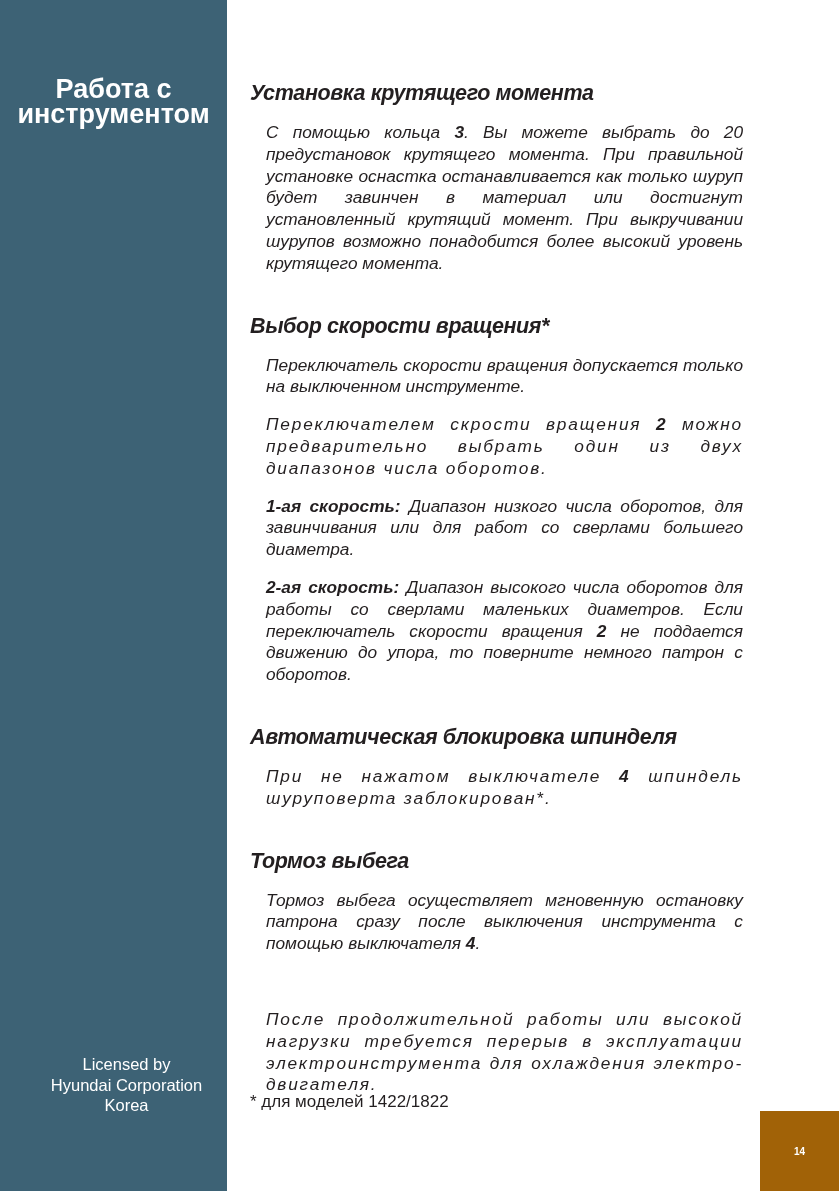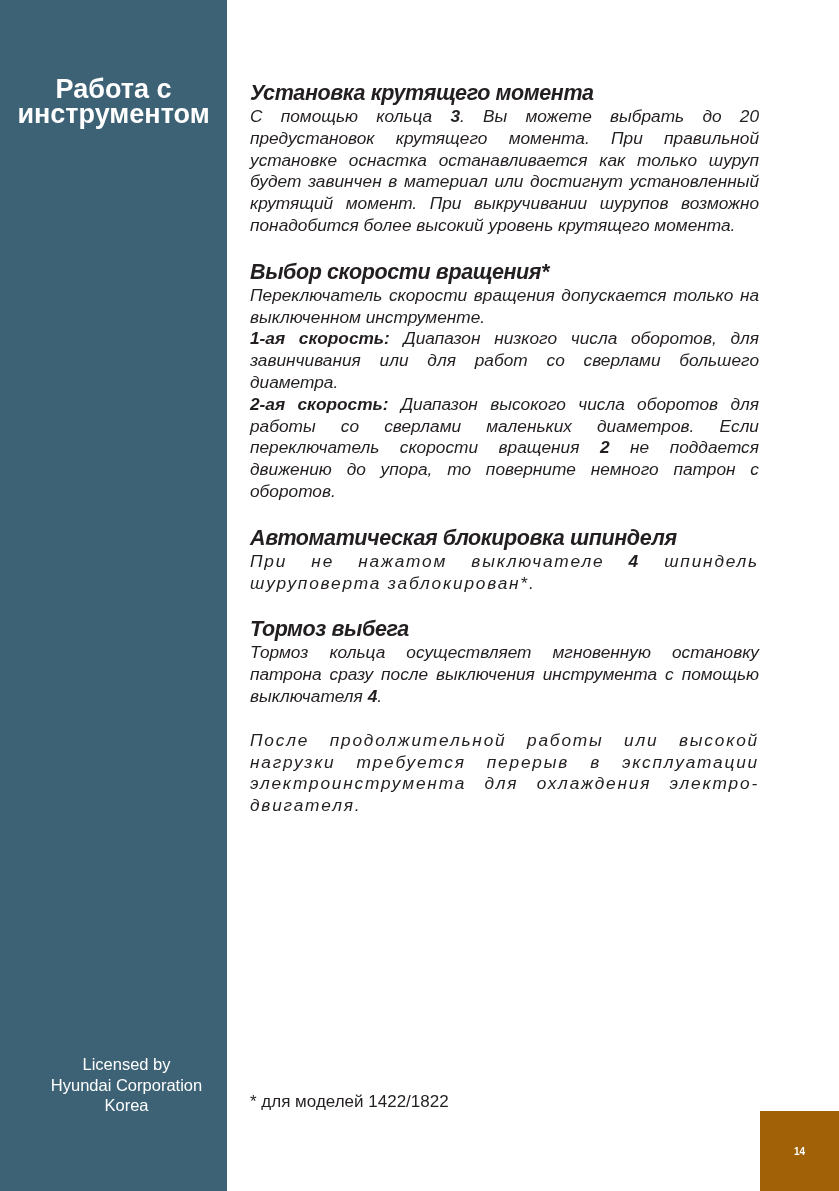--- a/index.html
+++ b/index.html
@@ -26,21 +26,21 @@
   .license span { display: block; padding-left: 26px; }
   .content {
     position: absolute; left: 250px; top: 80px; width: 509px; font-style: italic;
   }
   .section { margin: 0; }
   h2 {
     margin: 0; font-size: 21.5px; line-height: 26px; font-weight: bold;
     letter-spacing: -0.4px; color: #231f20;
   }
   p {
-    margin: 0; font-size: 17.3px; line-height: 21.8px;
+    margin: 16px; font-size: 17.3px; line-height: 21.8px;
     text-align: justify; text-align-last: left;
   }
   .wide { letter-spacing: 1.8px; }
   .b { font-weight: bold; }
   .gap-lg { height: 22px; }
   .footnote {
     position: absolute; left: 250px; top: 1092px;
     font-size: 17px; line-height: 20px;
   }
   .page-box {
@@ -69,36 +69,37 @@
   <div class="section">
     <h2>Установка крутящего момента</h2>
     <p><span>С помощью кольца </span><span class="b">3</span><span>. Вы можете выбрать до 20 предустановок крутящего момента. При правильной установке оснастка останавливается как только шуруп будет завинчен  в материал или достигнут установленный крутящий момент. При выкручивании шурупов возможно понадобится более высокий уровень крутящего момента.</span></p>
   </div>
 
   <div class="gap-lg"></div>
 
   <div class="section">
     <h2>Выбор скорости вращения*</h2>
     <p>Переключатель скорости вращения допускается только на выключенном инструменте.</p>
+    <p class="wide"><span>Переключателем скрости вращения </span><span class="b">2</span><span> можно предварительно выбрать один из двух диапазонов числа оборотов.</span></p>
     <p><span class="b">1-ая скорость:</span><span> Диапазон низкого числа оборотов, для завинчивания или для работ со сверлами большего диаметра.</span></p>
     <p><span class="b">2-ая скорость:</span><span> Диапазон высокого числа оборотов для работы со сверлами маленьких диаметров. Если переключатель скорости вращения </span><span class="b">2</span><span> не поддается движению до упора, то поверните немного патрон с оборотов.</span></p>
   </div>
 
   <div class="gap-lg"></div>
 
   <div class="section">
     <h2>Автоматическая блокировка шпинделя</h2>
     <p class="wide"><span>При не нажатом выключателе </span><span class="b">4</span><span> шпиндель шуруповерта заблокирован*.</span></p>
   </div>
 
   <div class="gap-lg"></div>
 
   <div class="section">
     <h2>Тормоз выбега</h2>
-    <p><span>Тормоз кольца осуществляет мгновенную остановку патрона сразу после выключения инструмента с помощью выключателя </span><span class="b">4</span><span>.</span></p>
+    <p><span>Тормоз выбега осуществляет мгновенную остановку патрона сразу после выключения инструмента с помощью выключателя </span><span class="b">4</span><span>.</span></p>
   </div>
 
   <div class="gap-lg"></div>
 
   <div class="section">
     <p class="wide">После продолжительной работы или высокой нагрузки требуется перерыв в эксплуатации электроинструмента для охлаждения электро-двигателя.</p>
   </div>
 </div>
 
 <div class="footnote">* для моделей 1422/1822</div>

